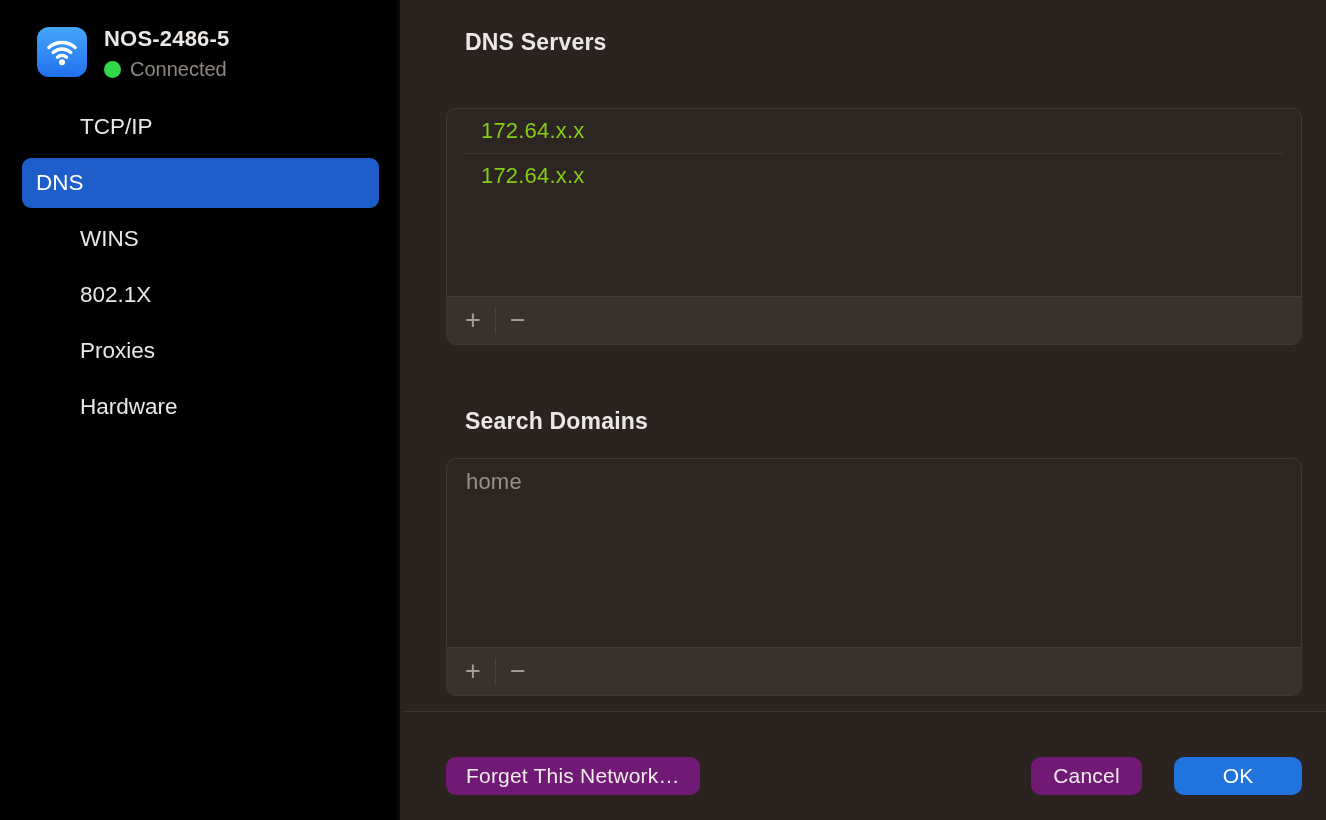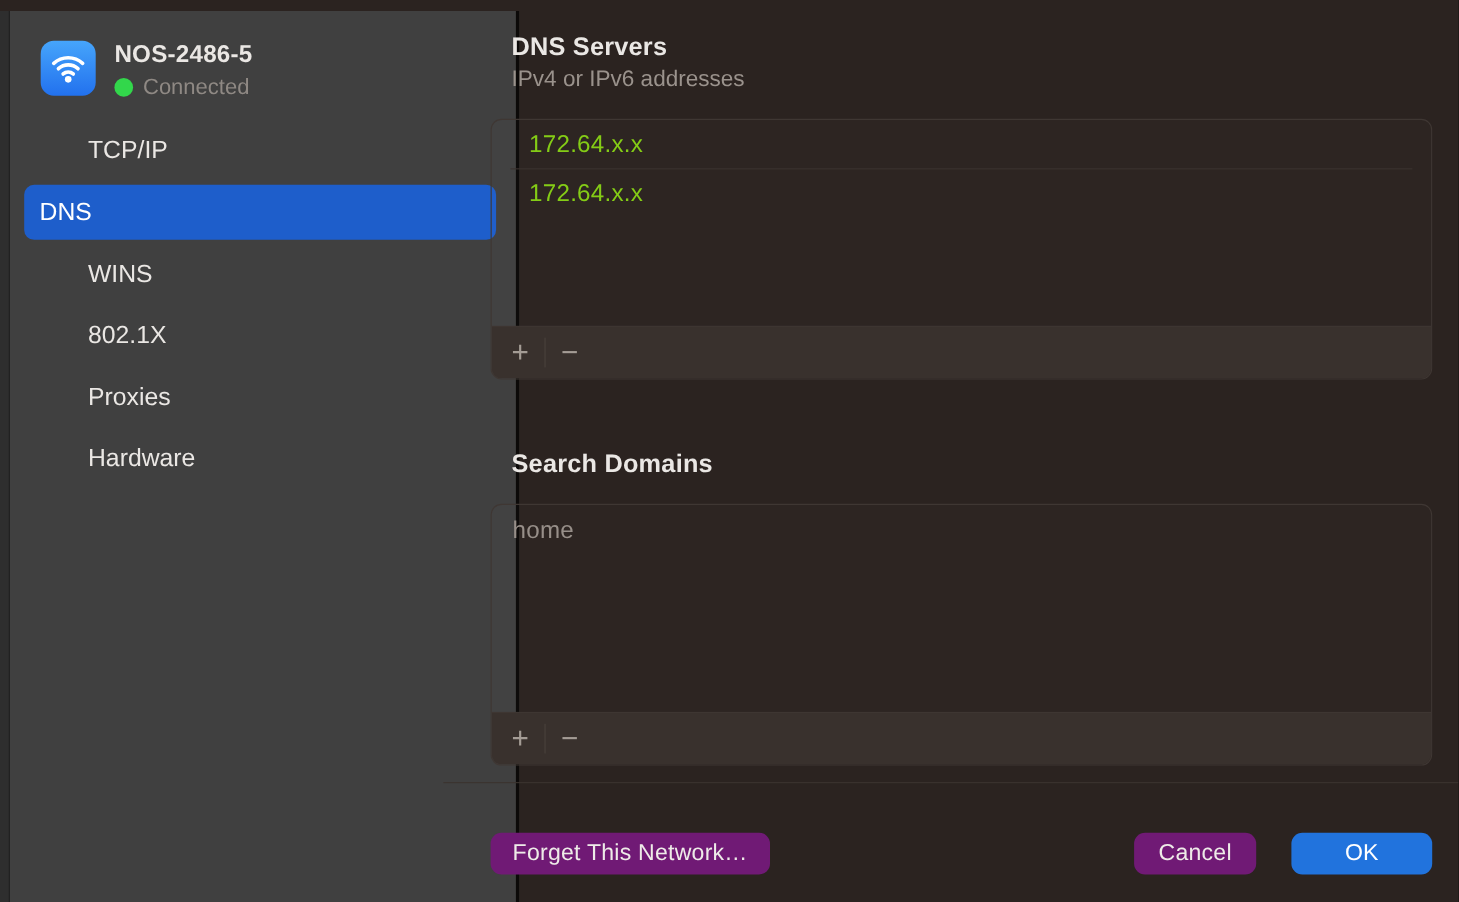--- a/index.html
+++ b/index.html
@@ -5,22 +5,22 @@
   * { margin:0; padding:0; box-sizing:border-box; }
   html,body { background:#1a1614; }
   body { font-family:"Liberation Sans","DejaVu Sans",sans-serif; -webkit-font-smoothing:antialiased; }
   .window {
     position:relative; width:1326px; height:820px; overflow:hidden;
     background:#2b2320; color:#eae7e4;
   }
 
   
   .sidebar {
-    position:absolute; left:0; top:10px; bottom:0; width:472px;
-    background:#404040; border-right:3px solid #0c0a09;
+    position:absolute; left:0; top:0; bottom:0; width:400px;
+    background:#000000; border-right:3px solid #0c0a09;
   }
   .window-edge {
     position:absolute; left:0; top:0; bottom:0; width:9px;
     background:rgba(0,0,0,0.28); border-right:1px solid rgba(0,0,0,0.35);
   }
   .net-header { position:absolute; left:0; top:0; height:100px; width:100%; }
   .wifi-badge {
     position:absolute; left:37px; top:27px; width:50px; height:50px;
     border-radius:12px; background:linear-gradient(180deg,#46a5fb 0%,#2271ee 100%);
     display:flex; align-items:center; justify-content:center;
@@ -119,21 +119,20 @@
       <div class="nav-item">WINS</div>
       <div class="nav-item">802.1X</div>
       <div class="nav-item">Proxies</div>
       <div class="nav-item">Hardware</div>
     </div>
   </div>
 
   <div class="content">
 
     <div class="section-heading" style="top:29px;">DNS Servers</div>
-    <div class="section-subheading" style="top:60px;">IPv4 or IPv6 addresses</div>
 
     <div class="list-box" style="top:108px; height:237px;">
       <div class="list-rows">
         <div class="list-row" style="padding-left:34px;">172.64.x.x</div>
         <div class="row-sep"></div>
         <div class="list-row" style="padding-left:34px;">172.64.x.x</div>
       </div>
       <div class="box-footer">
         <div class="pm-btn">+</div>
         <div class="pm-sep"></div>

